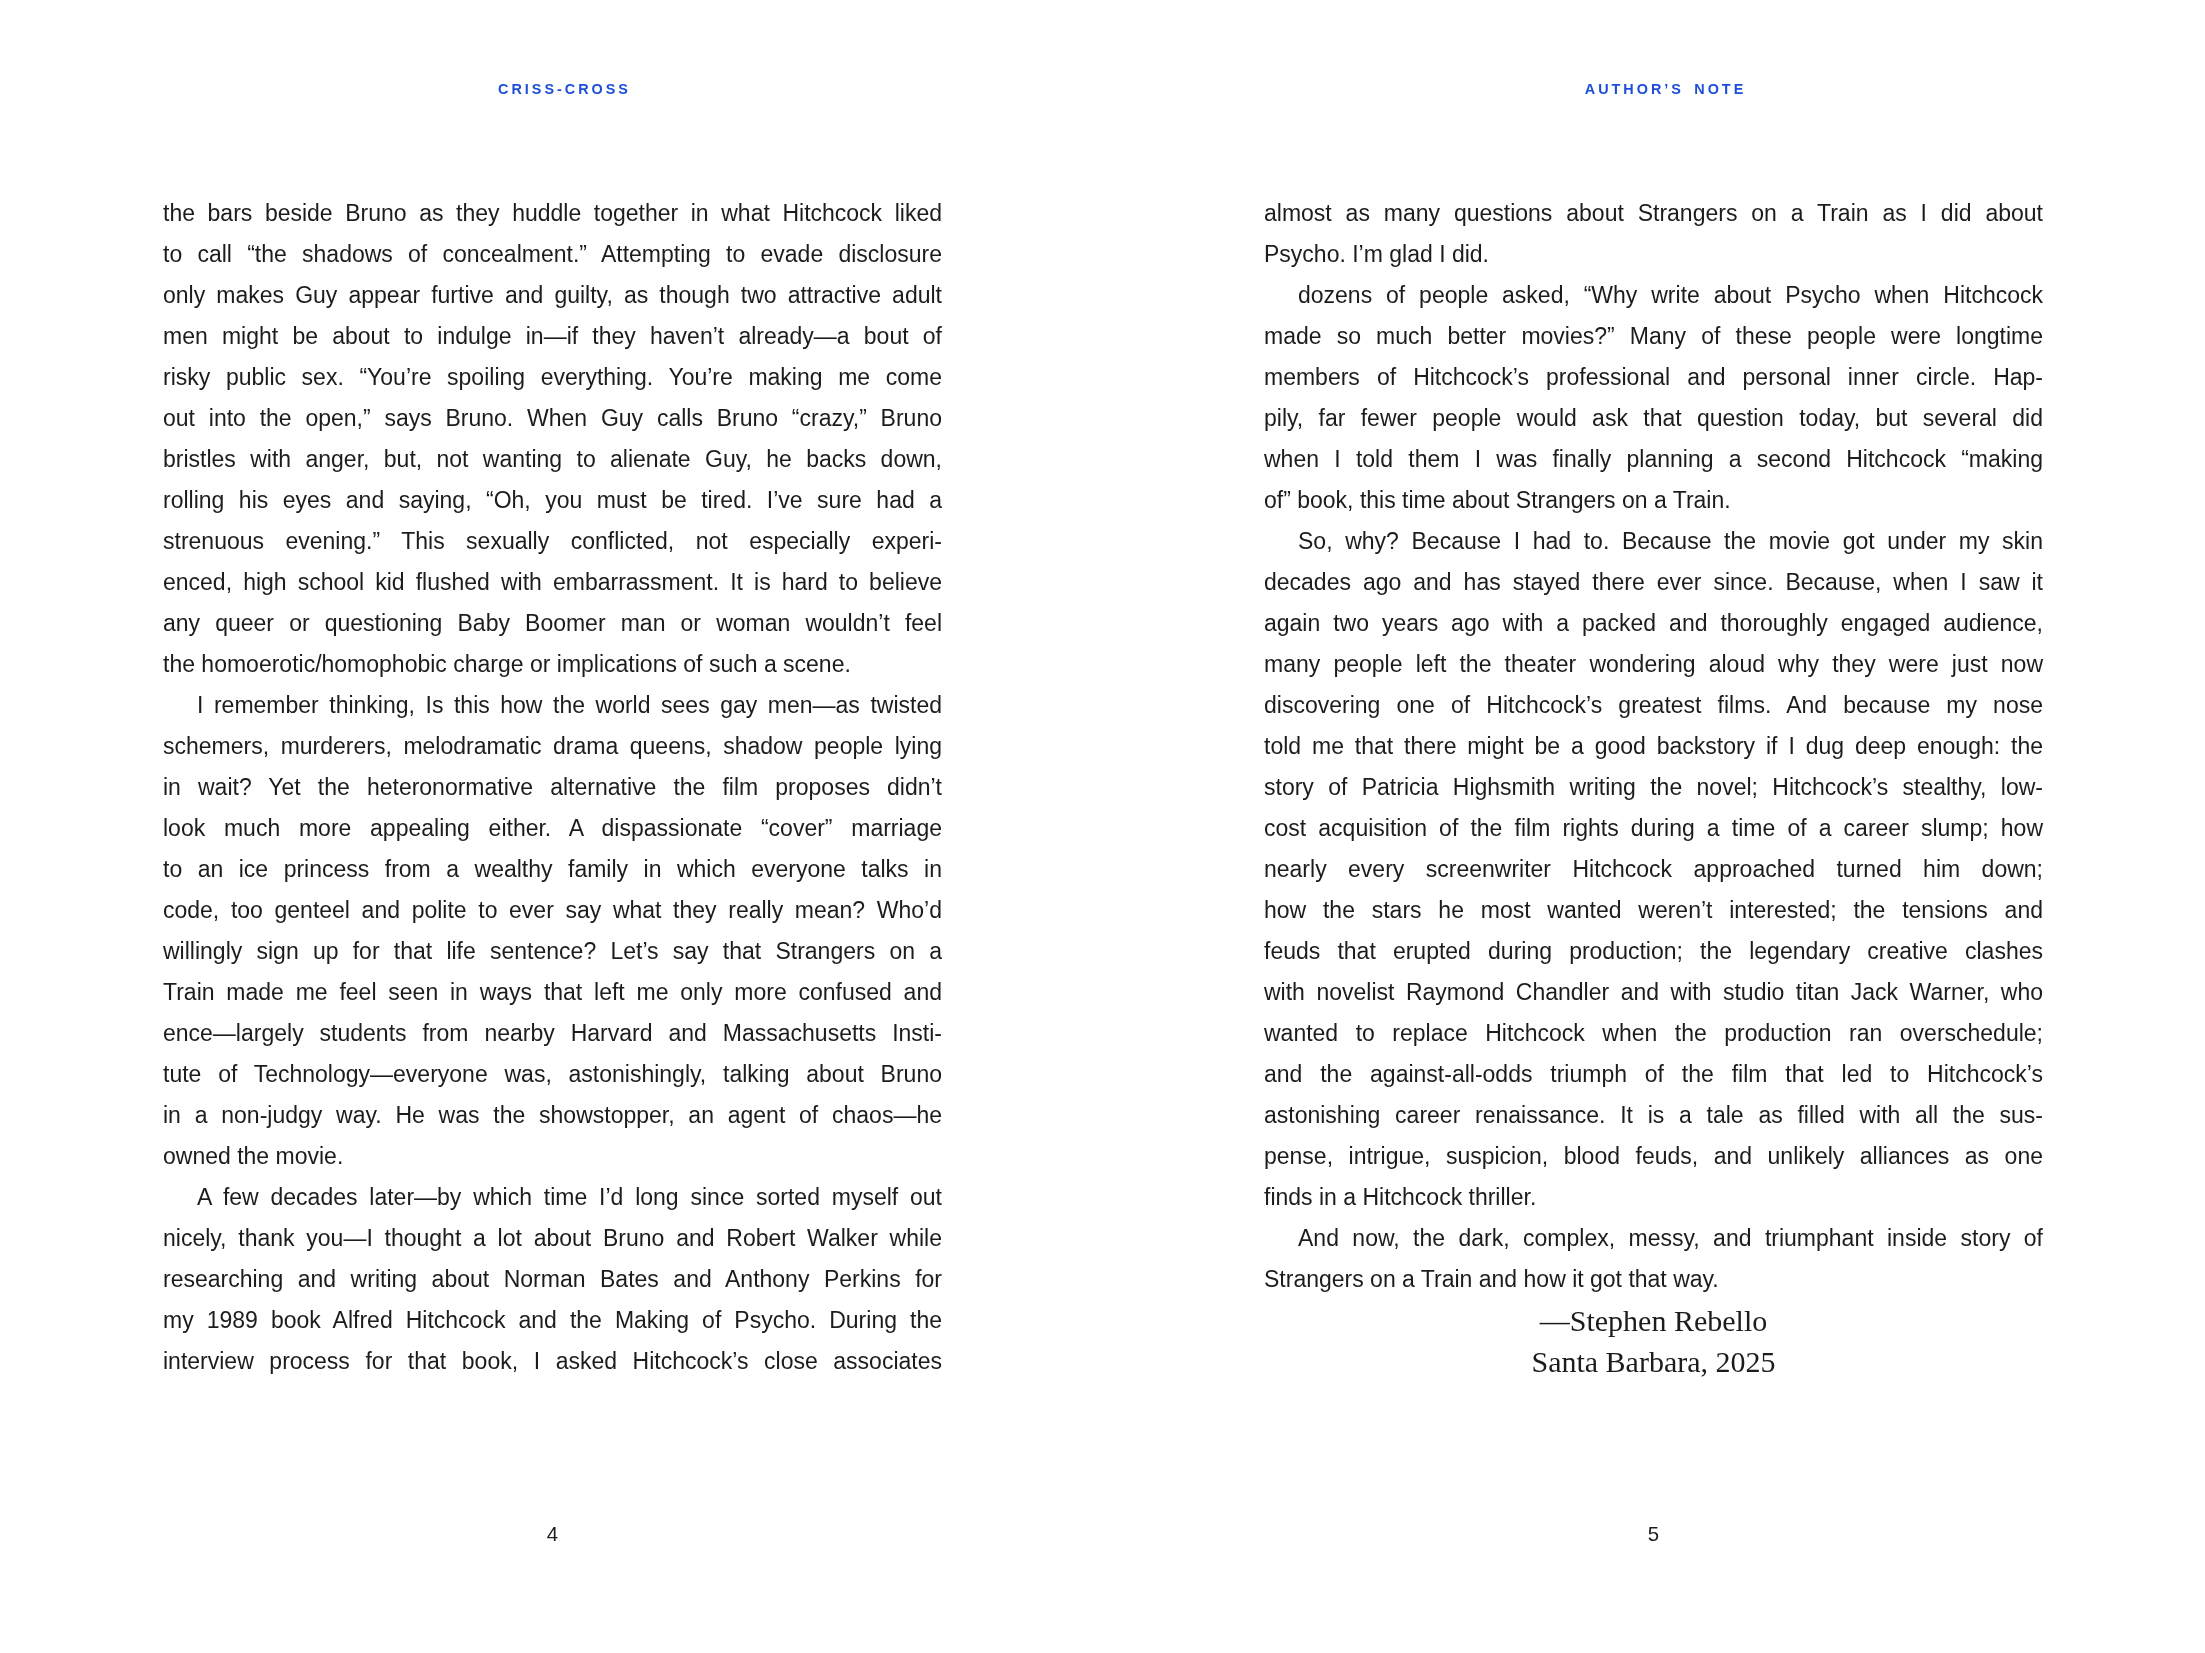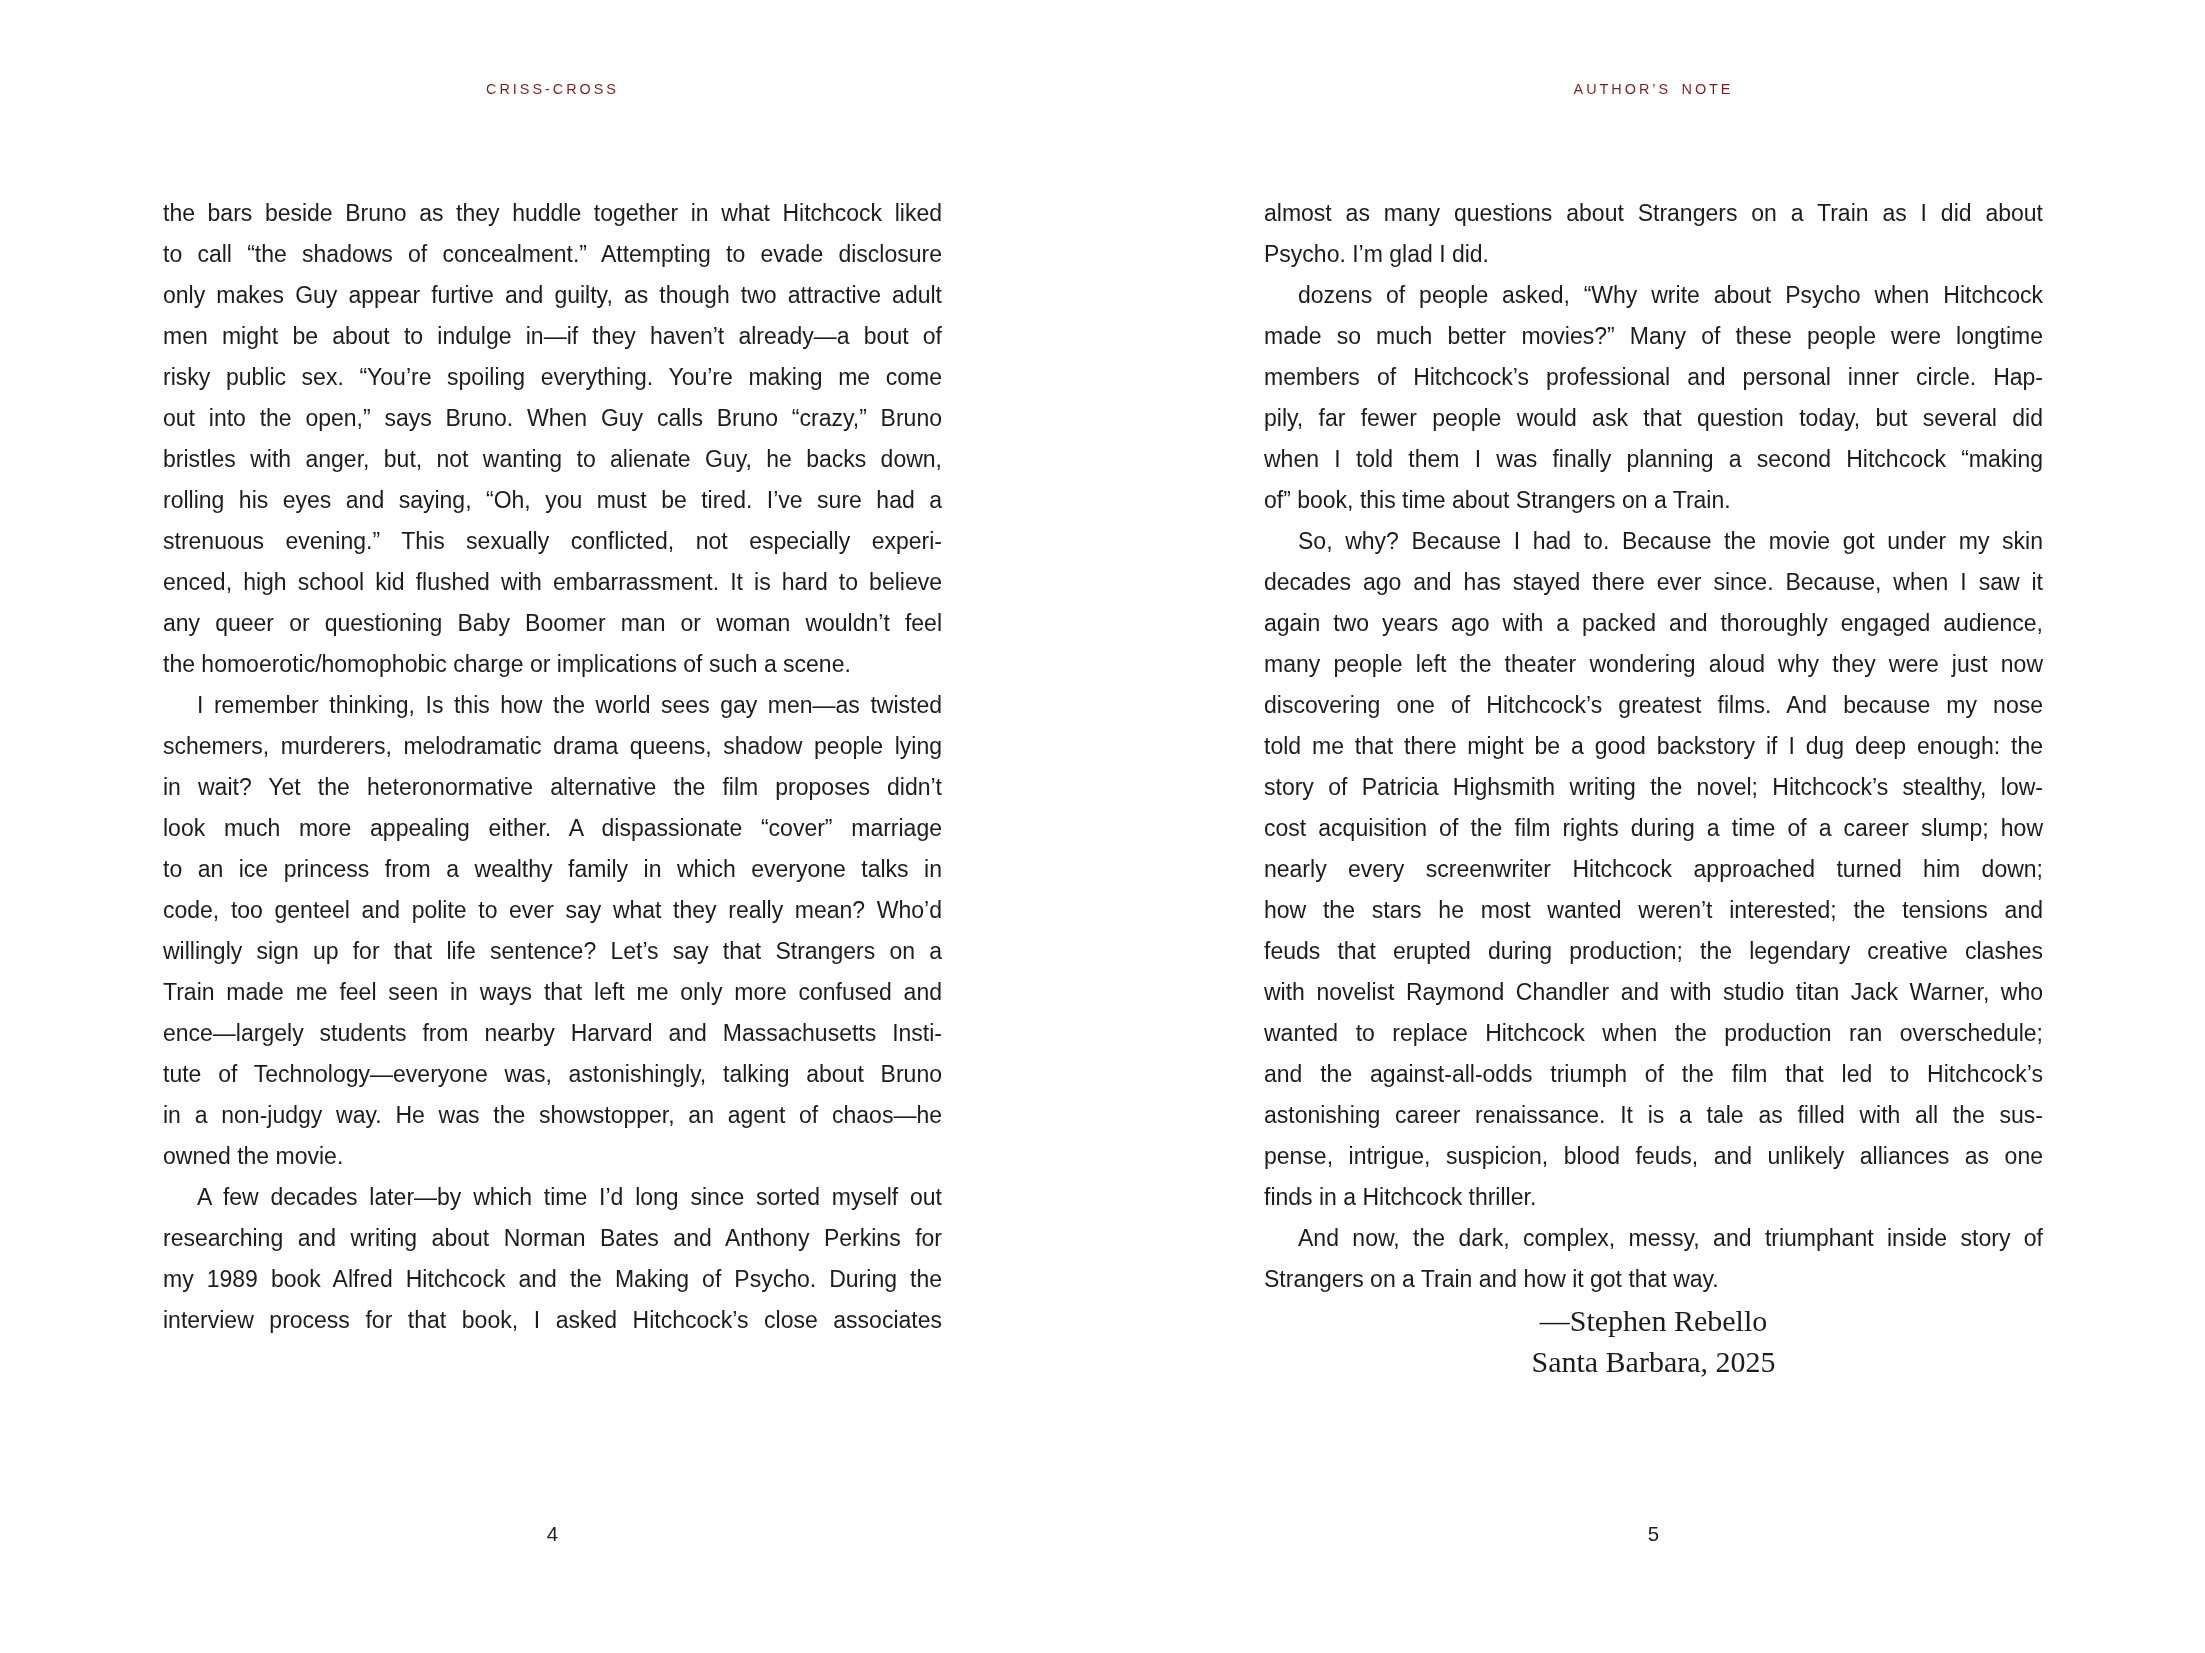--- a/index.html
+++ b/index.html
@@ -24,29 +24,29 @@
     top: 0;
     width: 779px;
     height: 1654px;
   }
   #left-page  { left: 163px; }
   #right-page { left: 1264px; }
 
   .running-head {
     position: absolute;
     top: 81px;
-    left: 0;
+    left: 12px;
     width: 100%;
     text-align: center;
     font-size: 14.4px;
     line-height: 17px;
     letter-spacing: 3px;
     word-spacing: 3.4px;
-    color: #7f1d1d;
-    font-weight: 400;
+    color: #1d4ed8;
+    font-weight: 700;
   }
 
   .textblock {
     position: absolute;
     top: 193px;
     left: 0;
     width: 779px;
   }
   .line {
     height: 41px;
@@ -115,20 +115,21 @@
             <div class="line">code, too genteel and polite to ever say what they really mean? Who’d</div>
             <div class="line">willingly sign up for that life sentence? Let’s say that Strangers on a</div>
             <div class="line">Train made me feel seen in ways that left me only more confused and</div>
             <div class="line">ence—largely students from nearby Harvard and Massachusetts Insti-</div>
             <div class="line">tute of Technology—everyone was, astonishingly, talking about Bruno</div>
             <div class="line">in a non-judgy way. He was the showstopper, an agent of chaos—he</div>
             <div class="line last">owned the movie.</div>
           </div>
           <div class="para indent">
             <div class="line">A few decades later—by which time I’d long since sorted myself out</div>
+            <div class="line">nicely, thank you—I thought a lot about Bruno and Robert Walker while</div>
             <div class="line">researching and writing about Norman Bates and Anthony Perkins for</div>
             <div class="line">my 1989 book Alfred Hitchcock and the Making of Psycho. During the</div>
             <div class="line">interview process for that book, I asked Hitchcock’s close associates</div>
           </div>
         </div>
     </div>
     <div class="page-number">4</div>
   </section>
 
   <section class="page" id="right-page">

